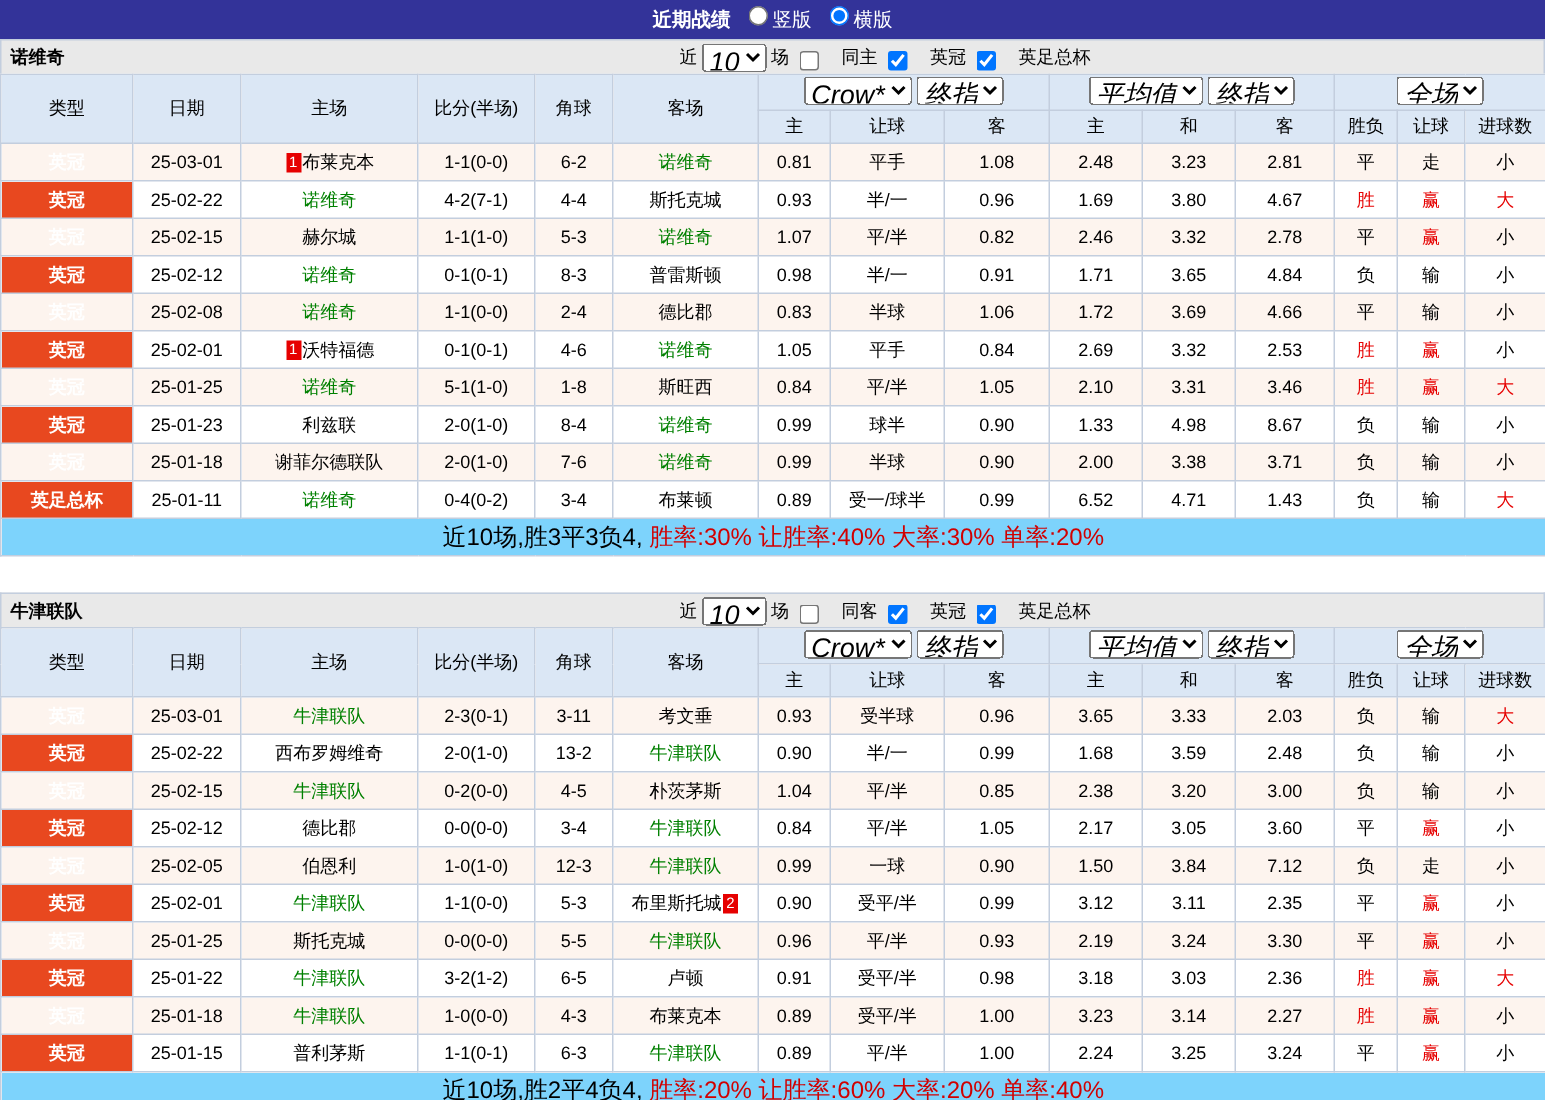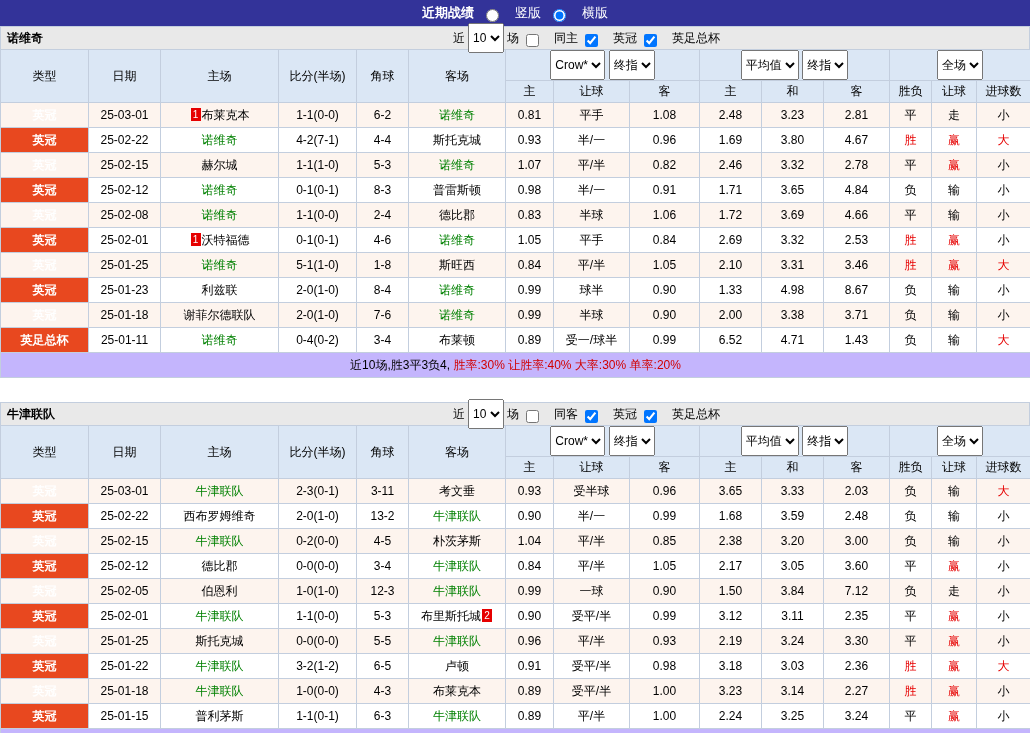--- a/index.html
+++ b/index.html
@@ -15,21 +15,21 @@
     height: 26px;
     background: #333399;
     color: #fff;
     display: flex;
     align-items: center;
     justify-content: center;
     gap: 12px;
     font-size: 13px;
   }
   .topbar .title { font-weight: bold; }
-  .topbar label { display: inline-flex; align-items: flex-end; gap: 16px; cursor: pointer; }
+  .topbar label { display: inline-flex; align-items: flex-start; gap: 3px; cursor: pointer; }
   .topbar input { margin: 0; }
 
   .filter-row {
     position: relative;
     height: 23px;
     background: #e9e9e9;
     border: 1px solid #c3cede;
     border-bottom: none;
     display: flex;
     align-items: center;
@@ -40,21 +40,21 @@
     position: absolute;
     left: 452px;
     top: 0; height: 100%;
     display: flex;
     align-items: center;
     gap: 3px;
     white-space: nowrap;
   }
   .filter-row .controls label { display: inline-flex; align-items: flex-end; gap: 14px; cursor: pointer; }
   .filter-row input[type=checkbox] { margin: 0 1px 0 4px; width: 13px; height: 13px; }
-  select { font-size: 12px; font-family: inherit; height: 30px; }
+  select { font-size: 18px; font-family: inherit; height: 19px; font-style: italic; }
 
   table {
     width: 1030px;
     border-collapse: collapse;
     table-layout: fixed;
   }
   th, td {
     border: 1px solid #c3cede;
     text-align: center;
     padding: 0 1px;
@@ -80,22 +80,22 @@
     font-size: 10px;
     line-height: 13px;
     min-width: 10px;
     padding: 0 1px;
     margin: 0 1px;
     vertical-align: 1px;
   }
   .red { color: #e60000; }
   tr.summary-row td {
     height: 25px;
-    background: #c4b5fd;
-    font-size: 12px;
+    background: #7dd3fc;
+    font-size: 16px;
   }
   .summary-stats { color: #d10000; }
   .section { margin-bottom: 8px; }
   .section + .section { margin-top: 24px; }
 </style>
 </head>
 <body>
 
 <div class="topbar">
   <span class="title">近期战绩</span>

